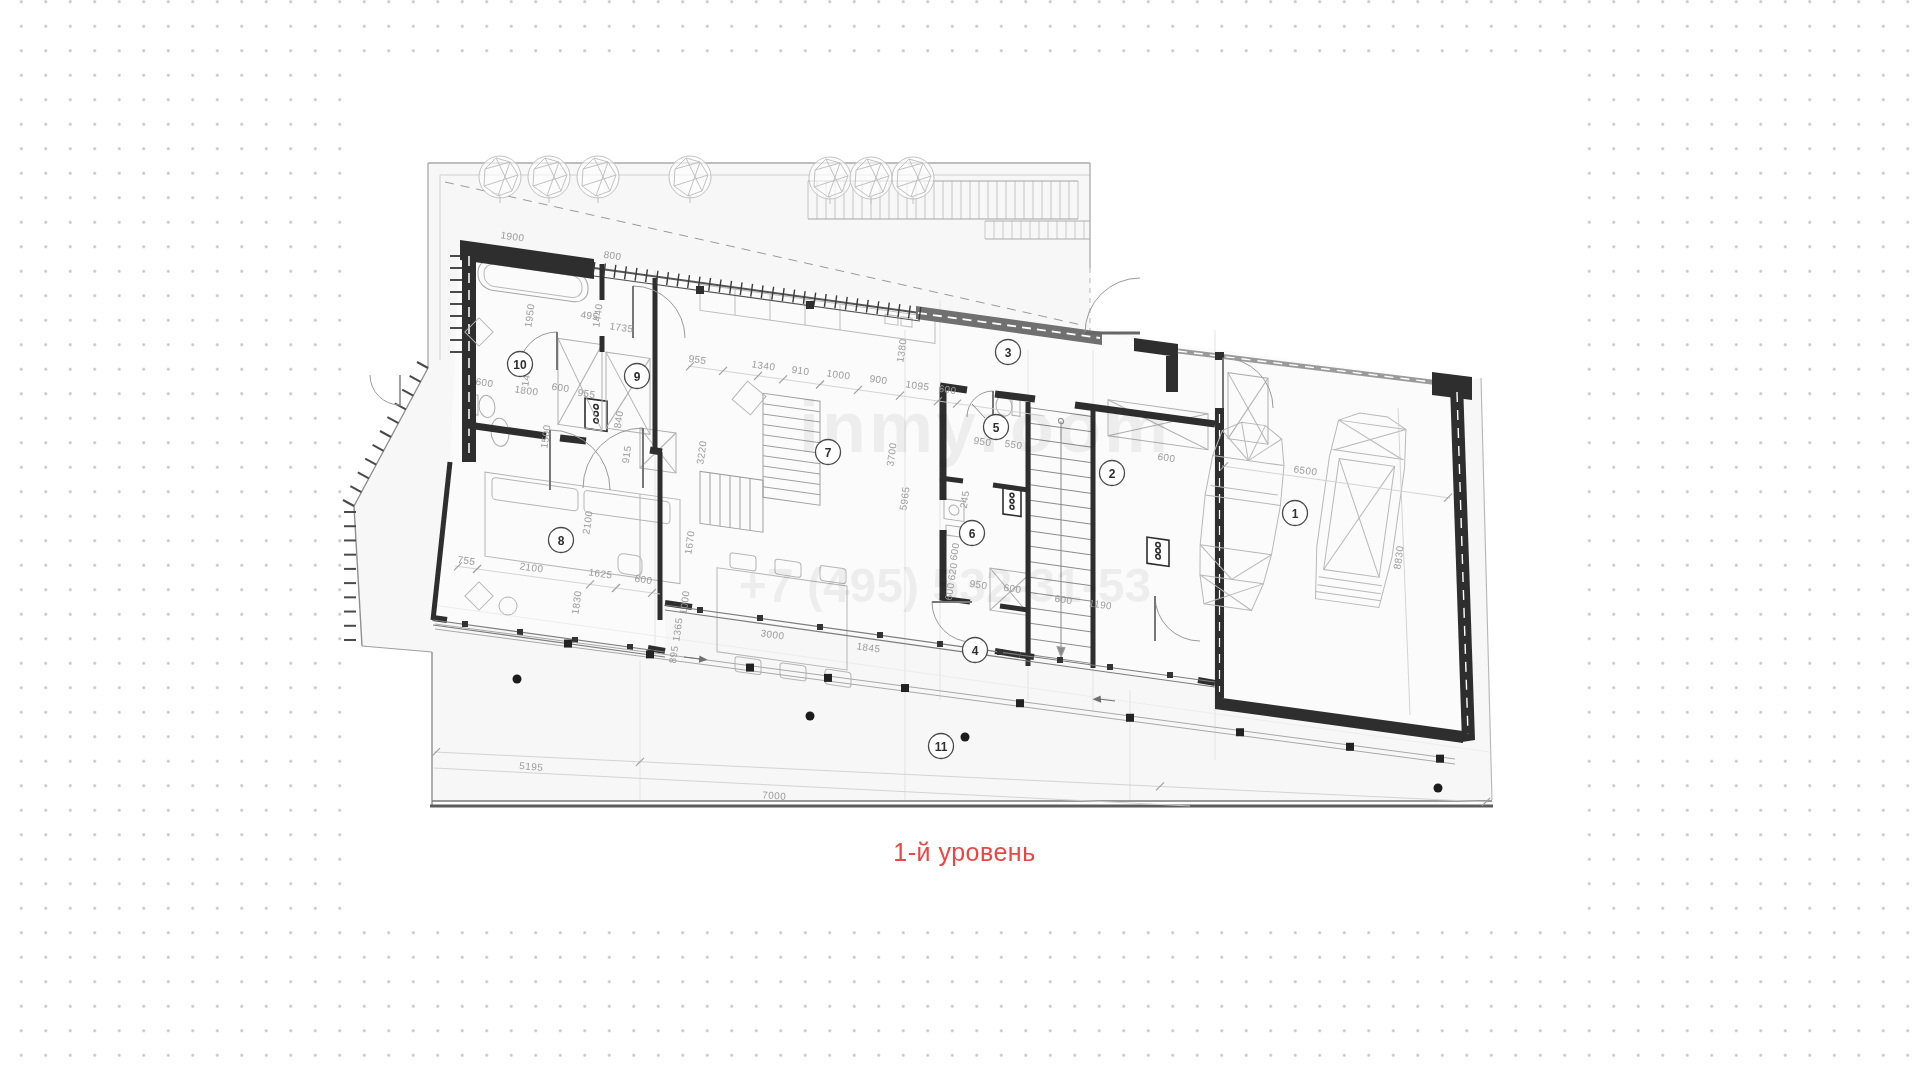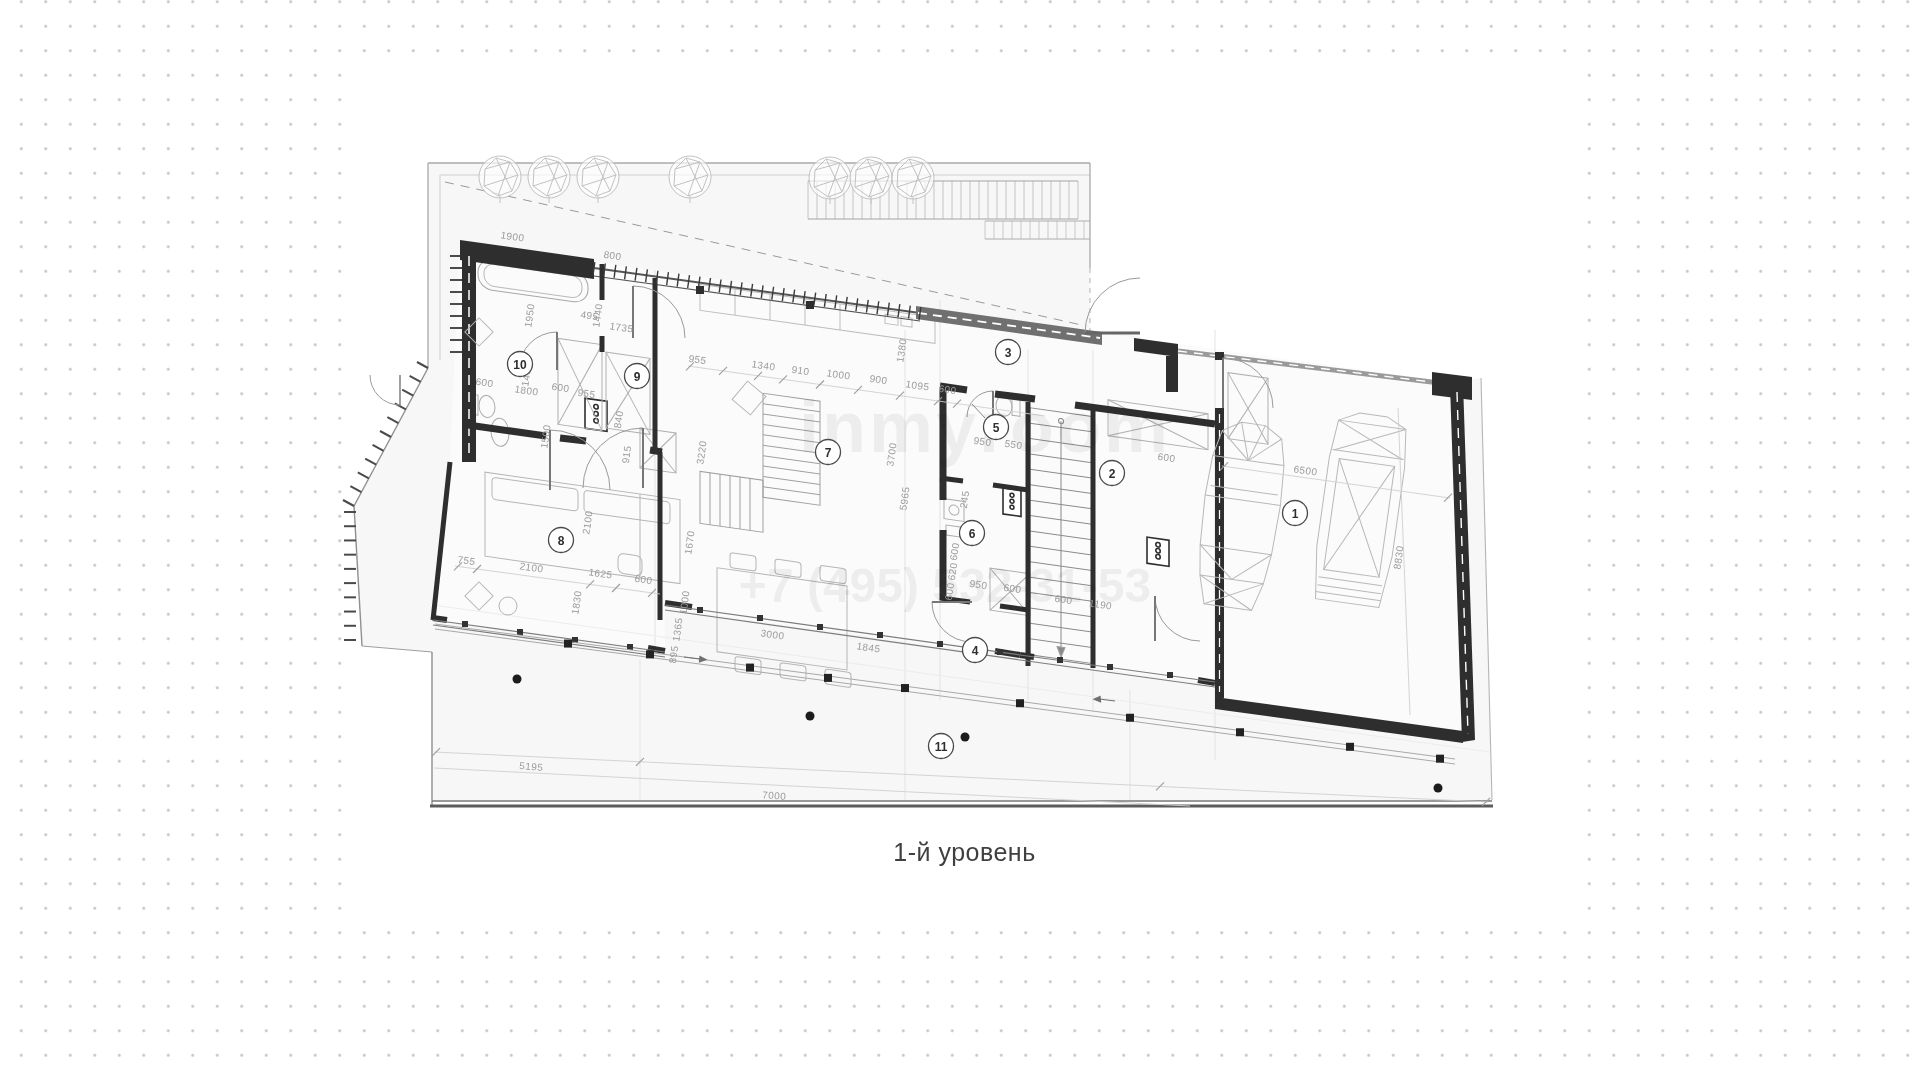--- a/index.html
+++ b/index.html
@@ -11,21 +11,21 @@
     background-position:9px 14px;
     font-family:"Liberation Sans",sans-serif;
   }
   .paper{
     position:absolute;left:348px;top:55px;width:1233px;height:856px;
     background:#ffffff;
   }
   #plan-svg{position:absolute;left:0;top:0;}
   .caption{
     position:absolute;left:348px;top:838px;width:1233px;
-    text-align:center;font-size:25px;color:#404040;letter-spacing:0.5px;
+    text-align:center;font-size:25px;color:#ef4444;letter-spacing:0.5px;
   }
   .dim{font-size:10px;fill:#9b9b9b;letter-spacing:.4px;}
   .room-num{font-size:12px;font-weight:bold;fill:#2e2e2e;text-anchor:middle;}
   .wm{fill:#000;opacity:0.05;font-weight:bold;text-anchor:middle;}
 </style>
 </head>
 <body>
 
 <div class="paper"></div>
 

